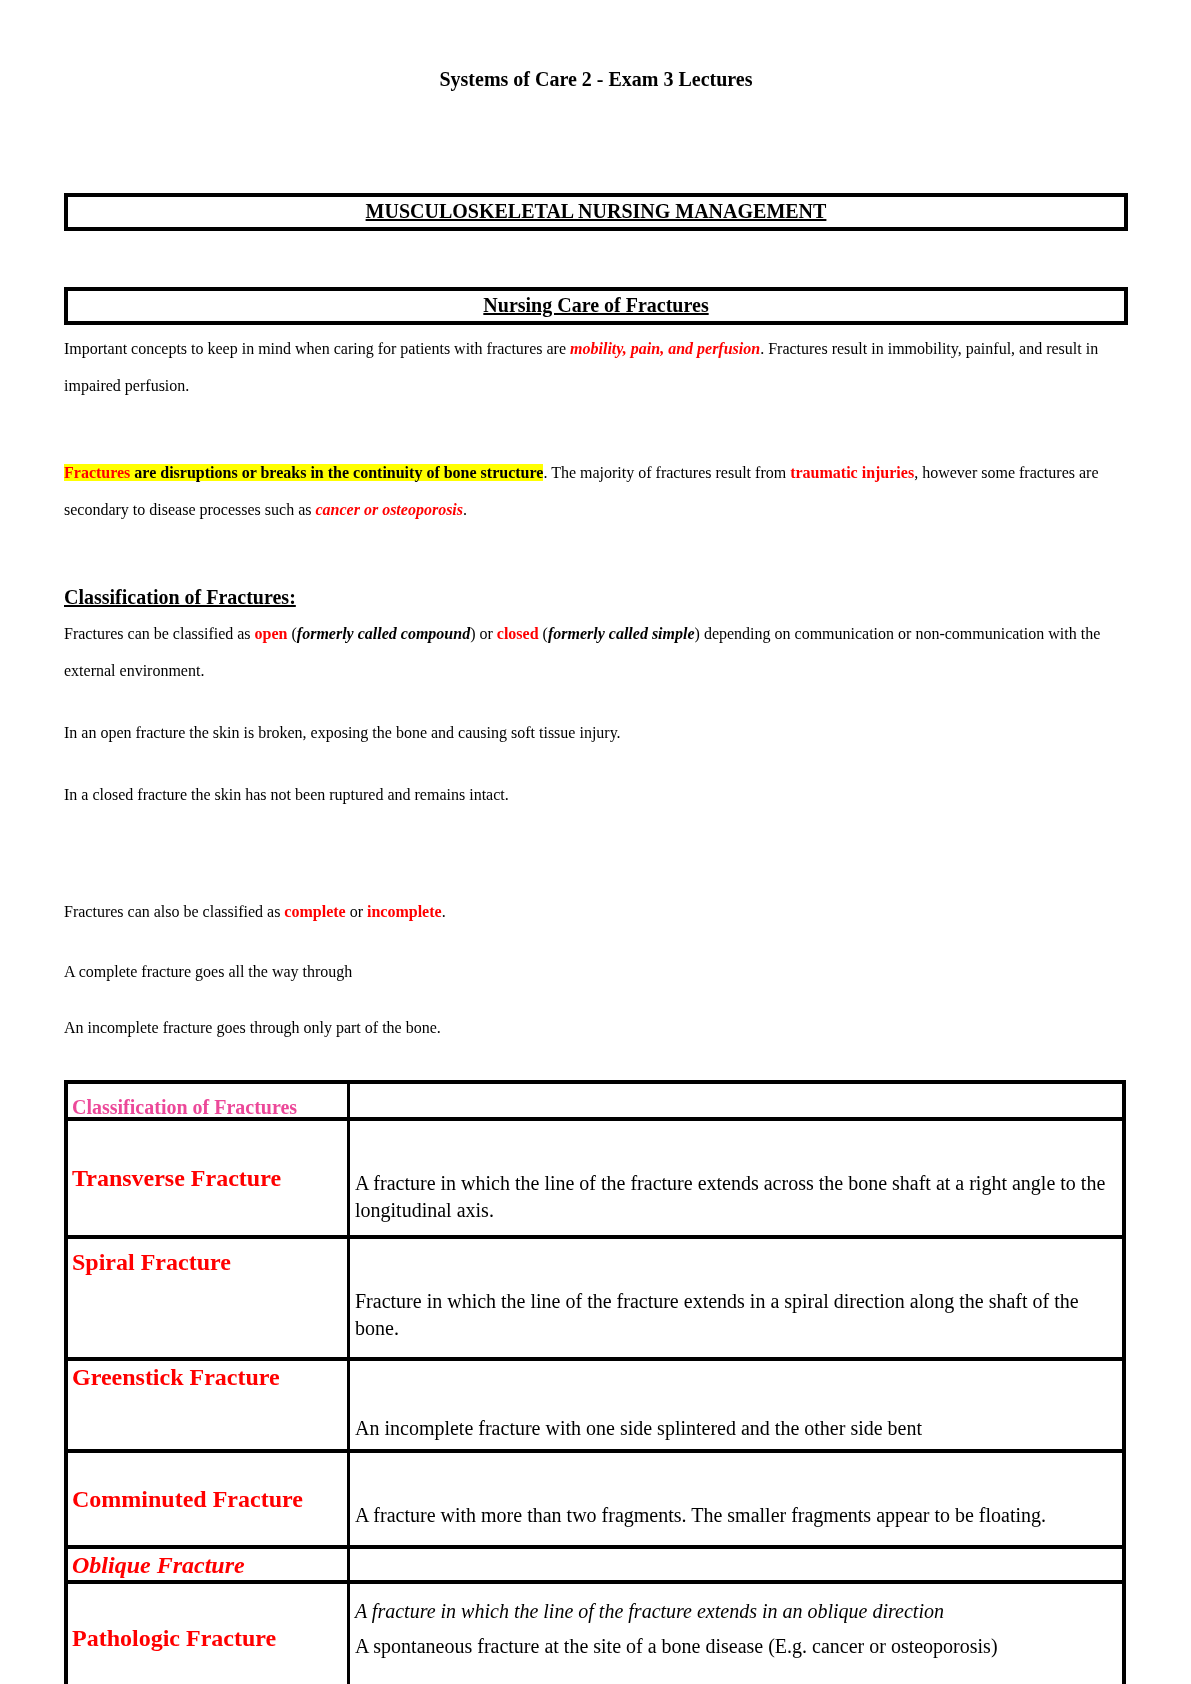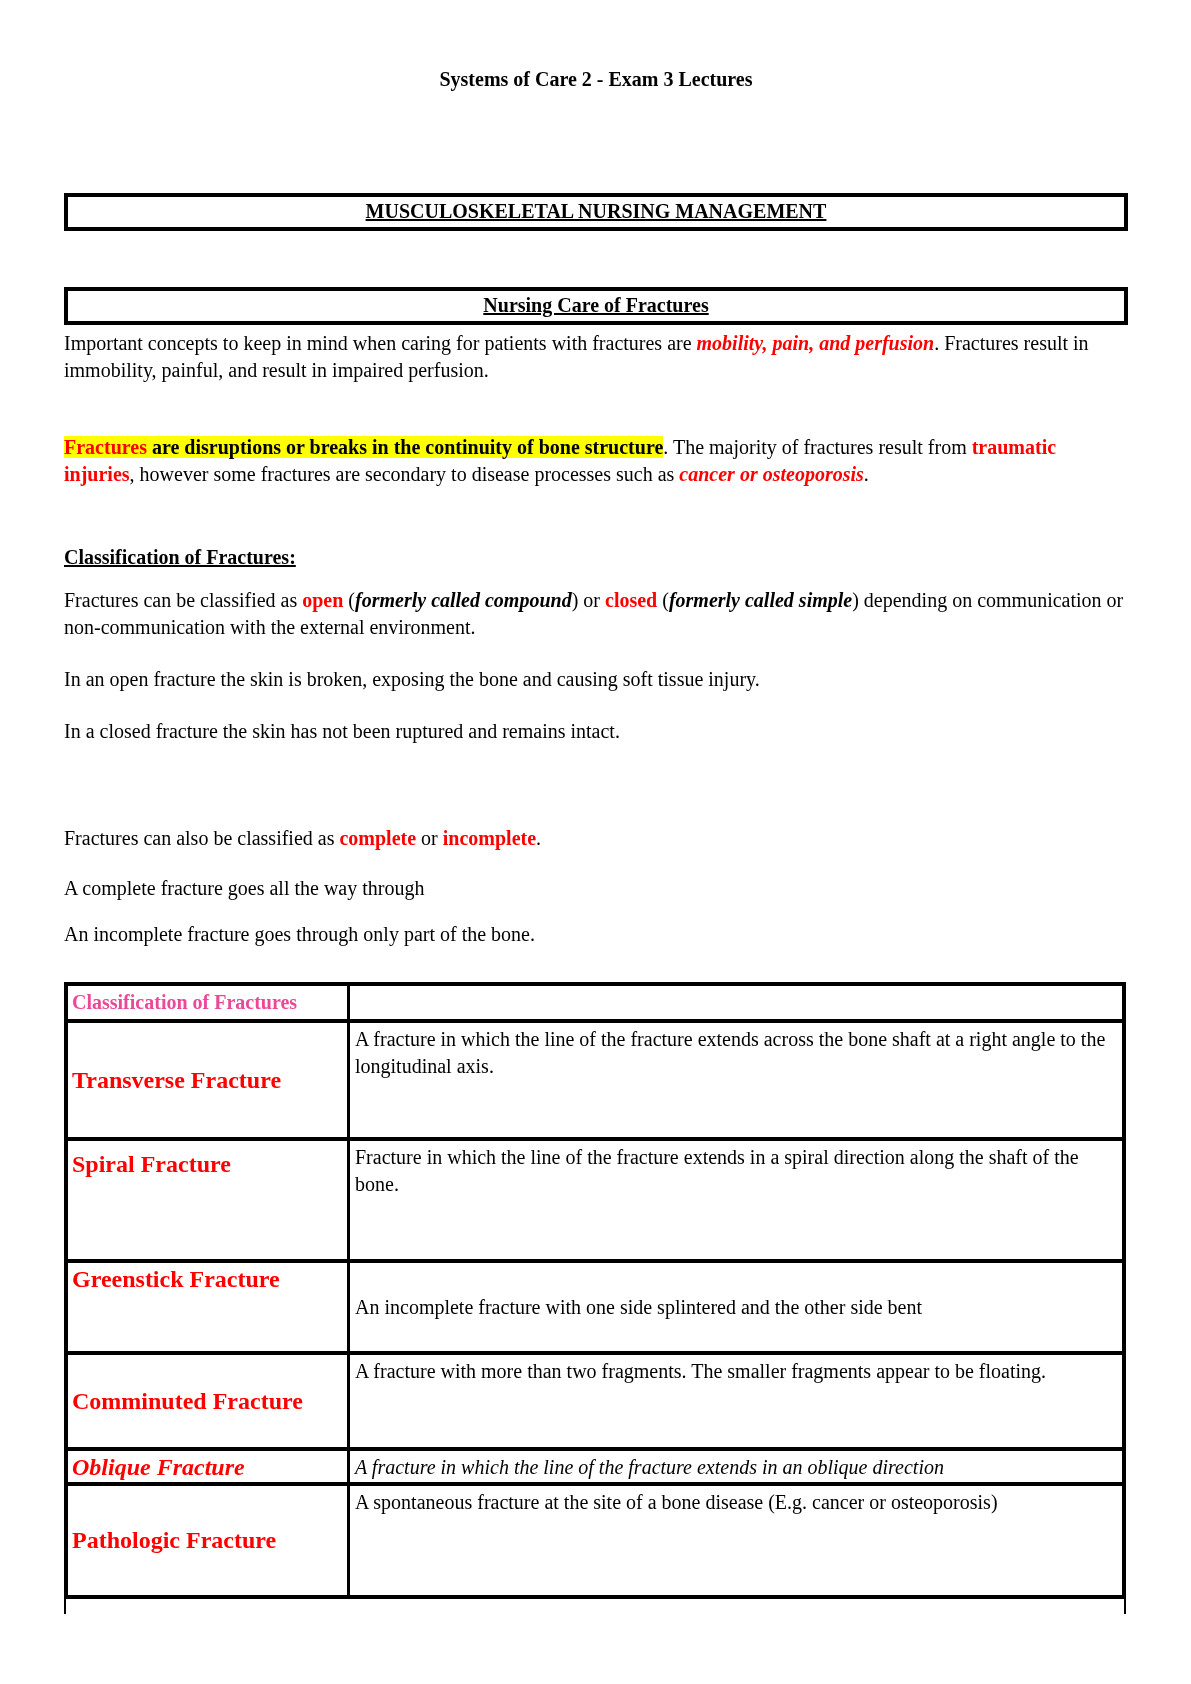--- a/index.html
+++ b/index.html
@@ -29,36 +29,36 @@
     padding: 3px 0 4px;
   }
   .bh-text {
     font-size: 20px;
     font-weight: bold;
     text-decoration: underline;
   }
   .mb-box1 { margin-bottom: 56px; }
   .mb-box2 { margin-bottom: 5px; }
   .para {
-    font-size: 20px;
-    line-height: 27px;
+    font-size: 16px;
+    line-height: 37px;
   }
   .red  { color: #ff0000; }
   .bold { font-weight: bold; }
   .ital { font-style: italic; }
   .hl   { background: #ffff00; }
   .section-heading {
     font-size: 20px;
     font-weight: bold;
     text-decoration: underline;
     line-height: 27px;
   }
   .mb-intro    { margin-bottom: 50px; }
   .mb-def      { margin-bottom: 56px; }
-  .mb-tight    { margin-bottom: 16px; }
+  .mb-tight    { margin-bottom: 4px; }
   .mb-open     { margin-bottom: 25px; }
   .mb-closed   { margin-bottom: 80px; }
   .mb-ci       { margin-bottom: 23px; }
   .mb-comp     { margin-bottom: 19px; }
   .mb-incomp   { margin-bottom: 34px; }
 
   
   .ftable {
     border: 4px solid #000;
     border-bottom: none;
@@ -68,21 +68,21 @@
     display: grid;
     grid-template-columns: 282px 1fr;
     border-bottom: 4px solid #000;
   }
   .tcell {
     display: flex;
     font-size: 20px;
     line-height: 27px;
   }
   .tcell.lab { border-right: 3px solid #000; padding-left: 4px; padding-right: 4px; }
-  .tcell.dsc { padding-left: 5px; padding-right: 6px; }
+  .tcell.dsc { padding-left: 5px; padding-right: 6px; margin-top: 46px; }
   .v-top    { align-items: flex-start; padding-top: 3px; }
   .v-top-10 { align-items: flex-start; padding-top: 10px; }
   .v-center { align-items: center; }
   .lab-text { font-weight: bold; color: #ff0000; font-size: 24px; }
   .hdr-text { font-weight: bold; color: #ec4899; font-size: 20px; }
 
   .h-header { height: 37px; }
   .h-r0 { height: 118px; }
   .h-r1 { height: 122px; }
   .h-r2 { height: 92px; }

